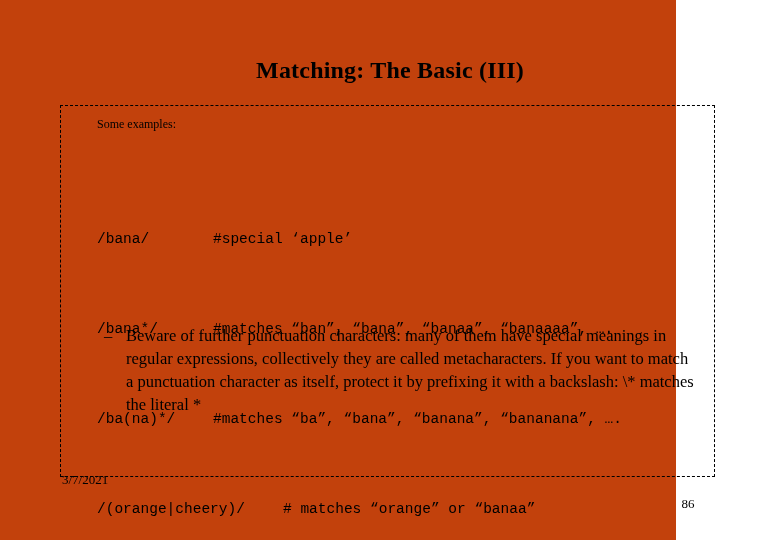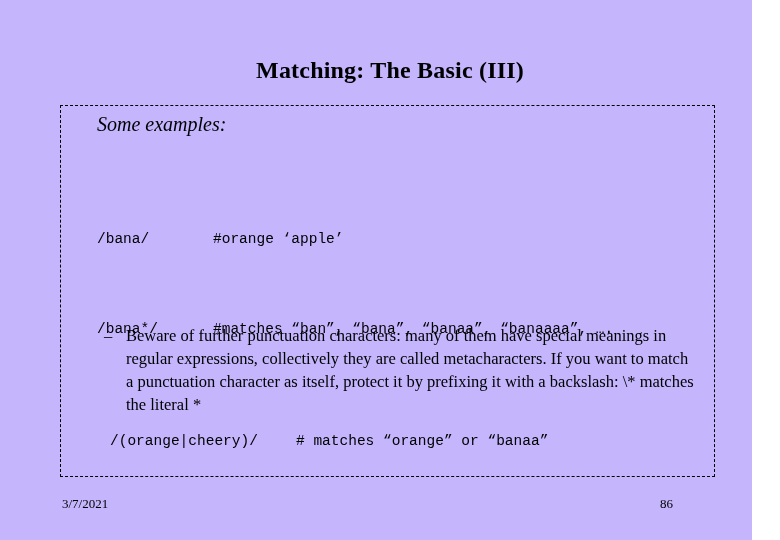--- a/index.html
+++ b/index.html
@@ -12,23 +12,23 @@
     height: 540px;
     overflow: hidden;
     font-family: "Liberation Serif", serif;
     color: #000000;
     position: relative;
   }
 
   #slide {
     position: absolute;
     left: 0; top: 0;
-    width: 752px;
+    width: 676px;
     height: 540px;
-    background: #c4b5fd;
+    background: #c2410c;
   }
 
   
   #slide-title {
     position: absolute;
     left: 0;
     top: 55px;
     width: 780px;
     text-align: center;
     font-family: "Liberation Serif", serif;
@@ -49,24 +49,23 @@
     border: 1px dashed #000000;
     box-sizing: border-box;
   }
 
   
   #examples-heading {
     position: absolute;
     left: 36px;
     top: 8px;
     font-family: "Liberation Serif", serif;
-    font-size: 20px;
+    font-size: 12px;
     line-height: 20px;
     white-space: pre;
-    font-style: italic;
   }
 
   
   #code-block {
     position: absolute;
     left: 36px;
     top: 54px;
     font-family: "Liberation Mono", monospace;
     font-size: 14.5px;
     line-height: 22.5px;
@@ -80,21 +79,21 @@
   .code-pattern {
     display: inline-block;
     white-space: pre;
   }
   .code-comment {
     display: inline-block;
     white-space: pre;
   }
   
   .col-a .code-pattern { width: 116px; }
-  .col-b .code-pattern { width: 186px; margin-left: 13px; }
+  .col-b .code-pattern { width: 186px; }
 
   
   #bullet-item {
     position: absolute;
     left: 43px;
     top: 218px;
     width: 590px;
     font-family: "Liberation Serif", serif;
     font-size: 16.5px;
     line-height: 23px;
@@ -112,55 +111,56 @@
     display: block;
     margin-left: 22px;
     text-align: left;
     font-family: Liberation Serif, serif;
   }
 
   
   #footer-date {
     position: absolute;
     left: 62px;
-    top: 496px;
+    top: 472px;
     font-family: "Liberation Serif", serif;
     font-size: 13px;
     line-height: 16px;
     white-space: pre;
   }
   #footer-page {
     position: absolute;
     left: 660px;
     top: 496px;
     width: 56px;
-    text-align: left;
+    text-align: center;
     font-family: "Liberation Serif", serif;
     font-size: 13px;
     line-height: 16px;
     white-space: pre;
   }
 </style>
 </head>
 <body>
 
 <div id="slide">
 
   <div id="slide-title">Matching: The Basic (III)</div>
 
   <div id="content-box">
 
     <div id="examples-heading">Some examples:</div>
 
     <div id="code-block">
 
-      <span class="code-line col-a"><span class="code-pattern">/bana/</span><span class="code-comment">#orange ‘apple’</span></span>
+      <span class="code-line col-a"><span class="code-pattern">/bana/</span><span class="code-comment">#special ‘apple’</span></span>
 
       <span class="code-line col-a"><span class="code-pattern">/bana*/</span><span class="code-comment">#matches “ban”, “bana”, “banaa”, “banaaaa”, ….</span></span>
 
+      <span class="code-line col-a"><span class="code-pattern">/ba(na)*/</span><span class="code-comment">#matches “ba”, “bana”, “banana”, “bananana”, ….</span></span>
 
       <span class="code-line col-b"><span class="code-pattern">/(orange|cheery)/</span><span class="code-comment"># matches “orange” or “banaa”</span></span>
 
       
 
       
 
     </div>
 
     <div id="bullet-item">

